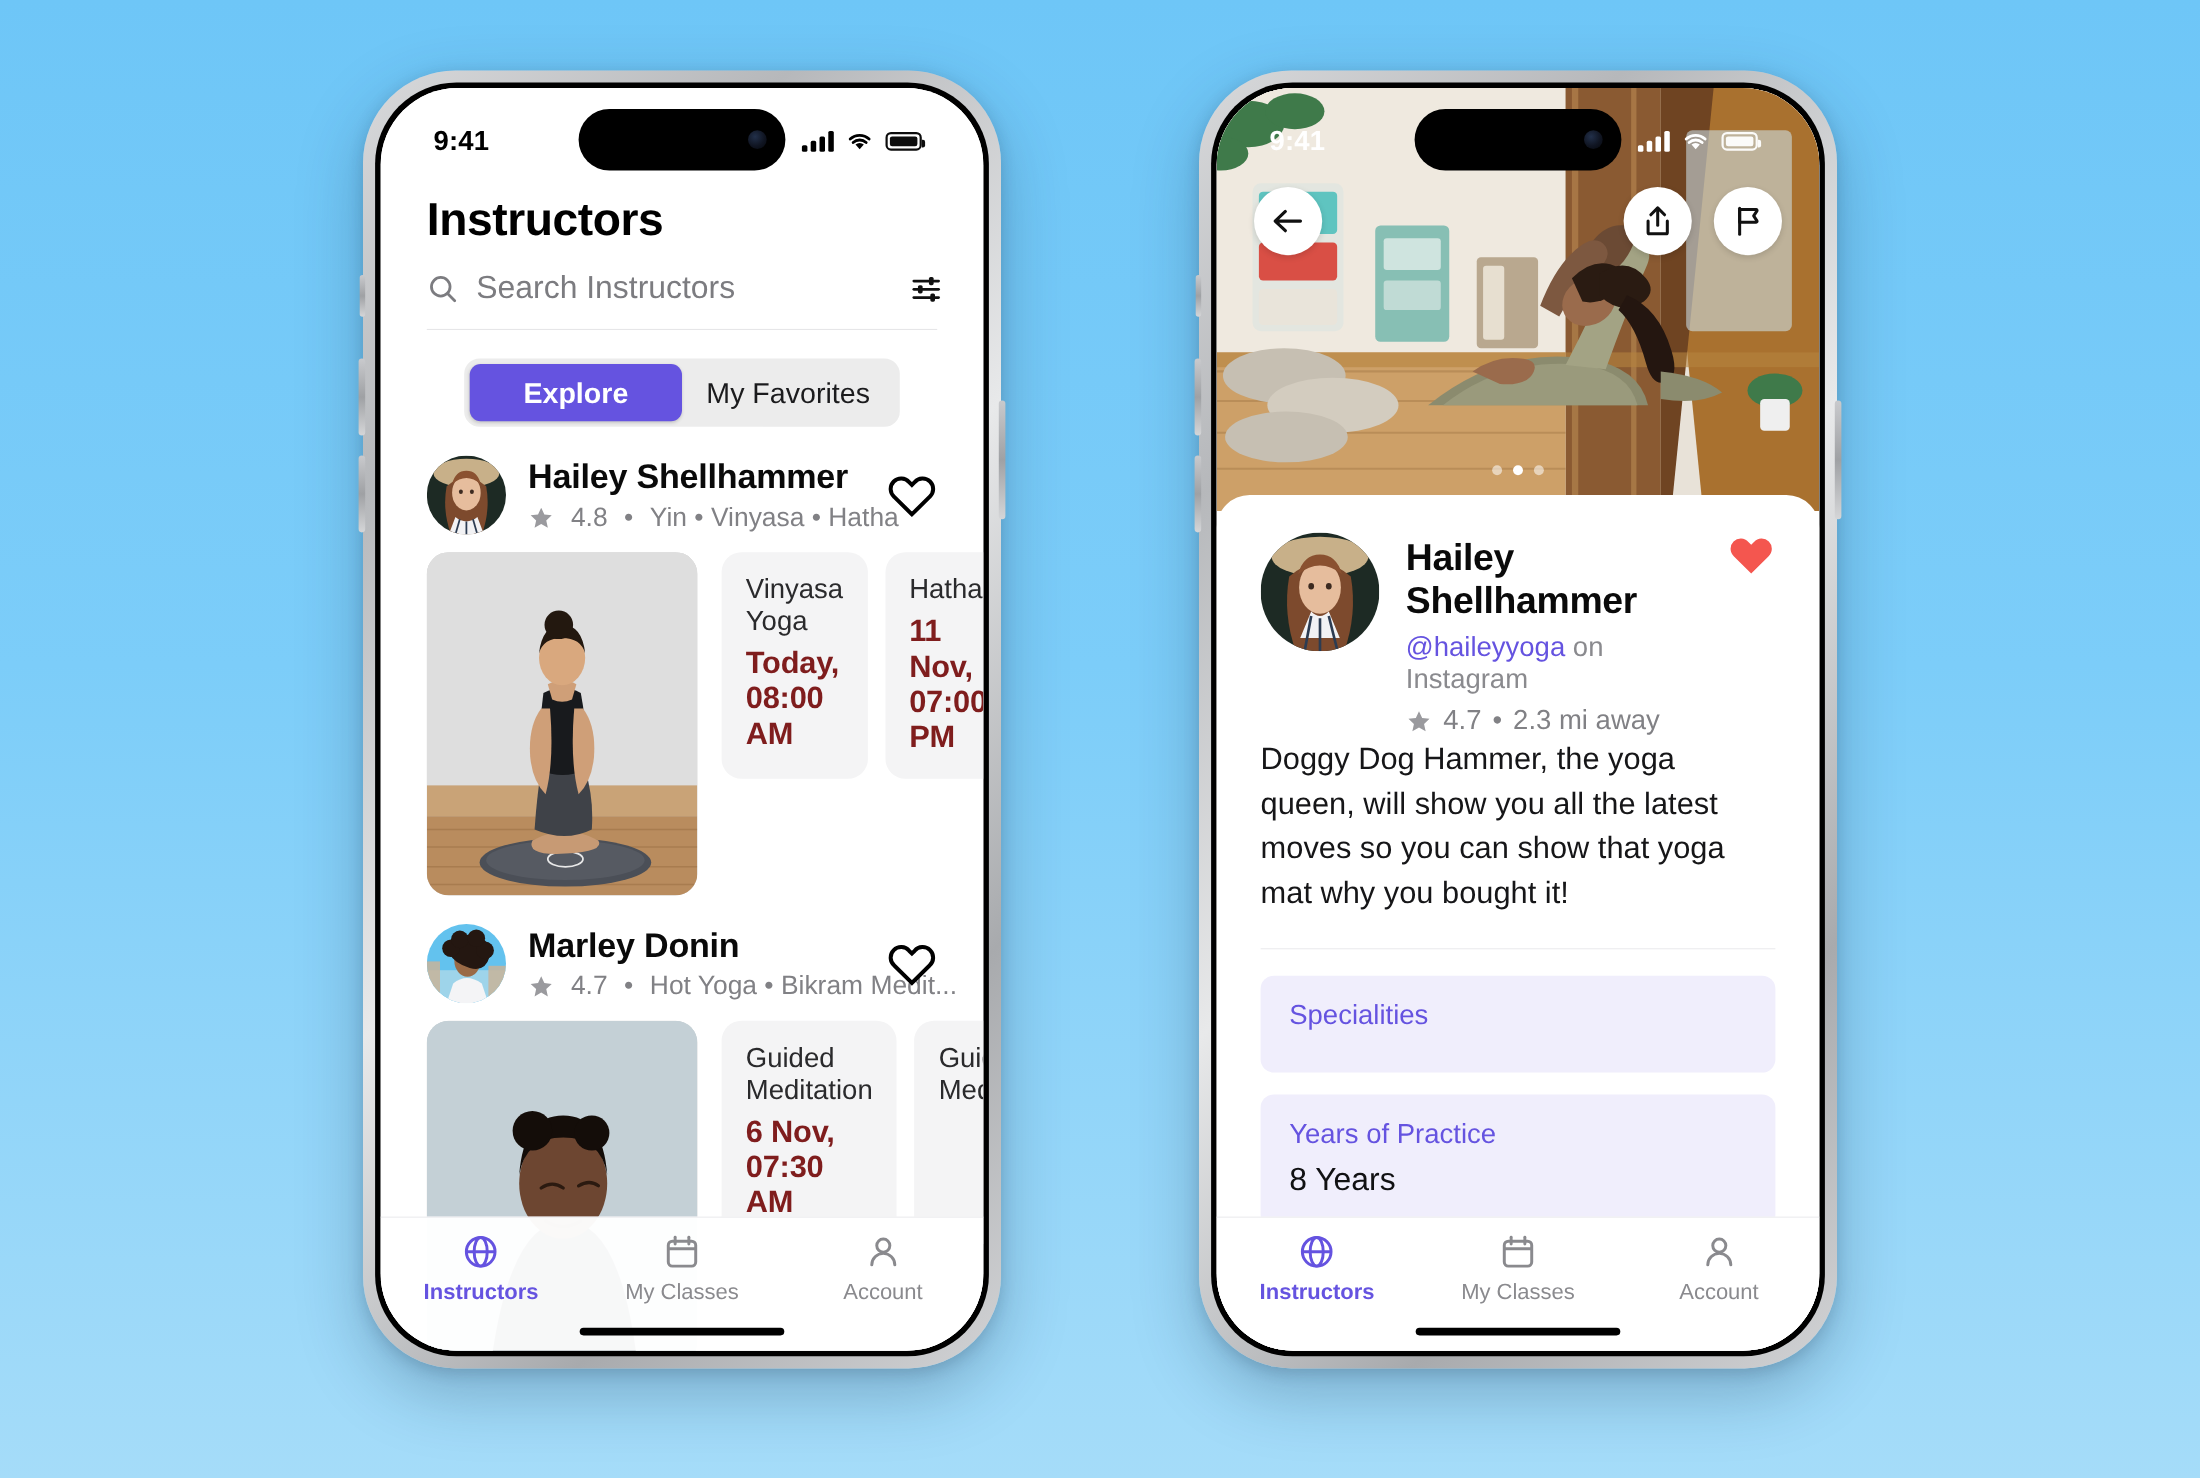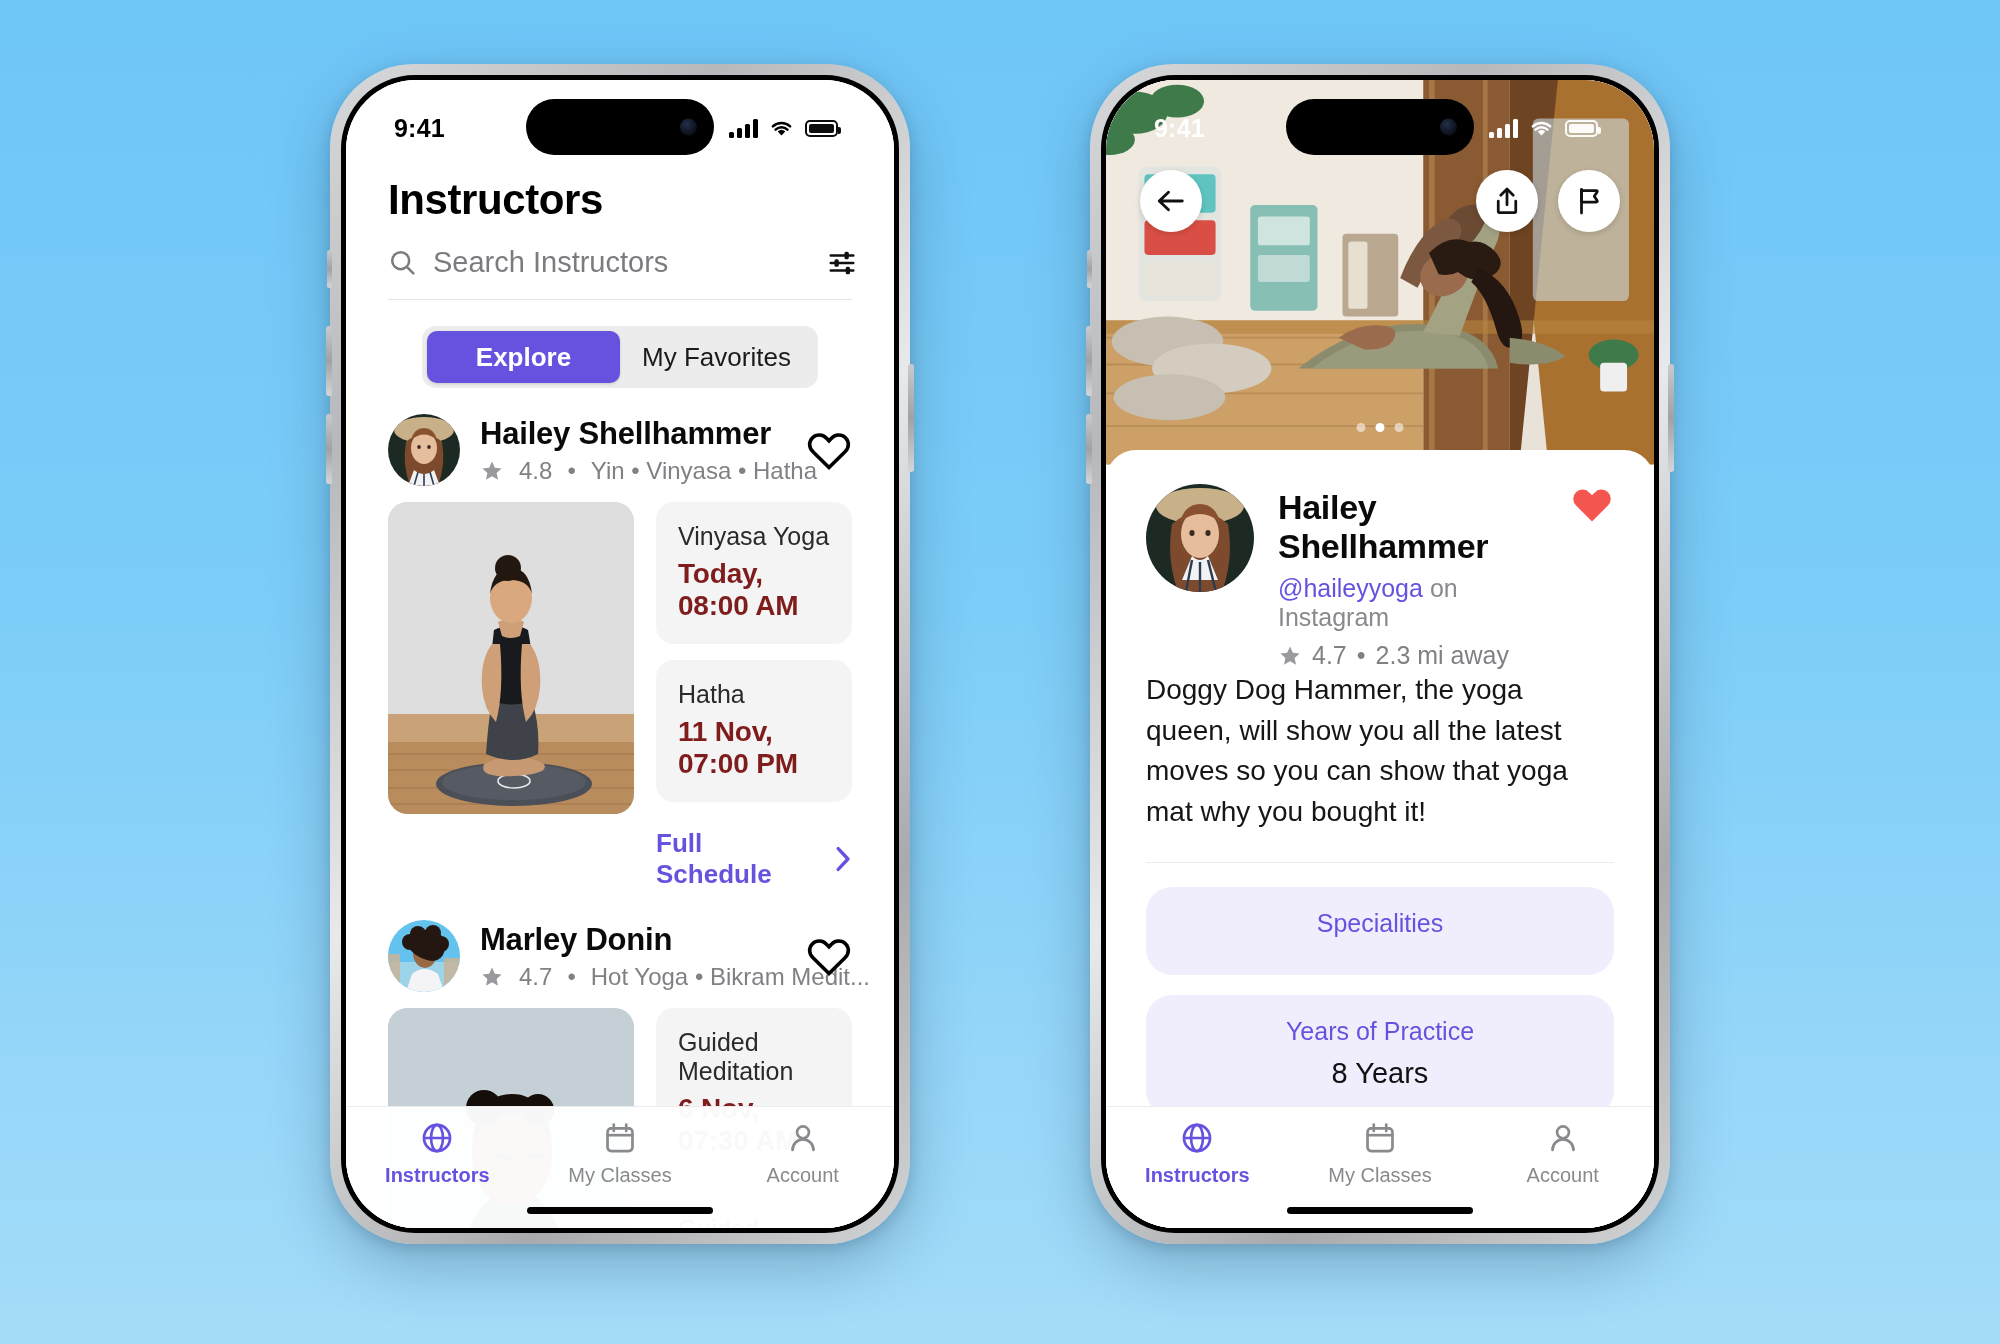--- a/index.html
+++ b/index.html
@@ -109,21 +109,21 @@
   .inst-head { display:flex; align-items:center; gap: 20px; padding: 26px 42px 6px; }
   .ava { width: 72px; height: 72px; border-radius: 50%; flex:0 0 auto; overflow:hidden; position:relative; }
   .inst-meta { flex:1; min-width:0; }
   .inst-name { font-size: 31px; font-weight: 700; color:#0a0a0a; letter-spacing:-.2px; }
   .inst-sub { display:flex; align-items:center; gap:15px; margin-top: 5px; font-size: 24px; color:#818185; white-space:nowrap; }
   .star { width: 24px; height: 23px; flex:0 0 auto; }
   .heart-btn { width: 46px; height: 42px; flex:0 0 auto; }
 
   .card-row { display:flex; gap: 22px; padding: 10px 42px 0; align-items:flex-start; }
   .class-photo { width: 246px; height: 312px; border-radius: 20px; overflow:hidden; flex:0 0 auto; position:relative; background:#ddd; }
-  .sched-col { flex:1; display:flex; flex-direction:column; gap: 16px; }
+  .sched-col { flex:1; display:flex; flex-direction:row; gap: 16px; }
   .sched { background:#f4f4f5; border-radius: 18px; padding: 20px 22px 22px; }
   .sched-t { font-size: 25px; color:#2a2a2c; margin-bottom: 7px; }
   .sched-d { font-size: 28px; font-weight: 700; color:#7f1d1d; letter-spacing:-.2px; }
   .fullsched { display:flex; align-items:center; justify-content:center; gap:12px; padding: 10px 0 4px;
                color: var(--accent,#6553e0); font-size: 26px; font-weight: 600; }
 
   
   .tabbar {
     position:absolute; bottom:0; left:0; right:0; height: 122px;
     background: rgba(255,255,255,.97);
@@ -161,21 +161,21 @@
   .p-name { font-size: 34px; font-weight: 700; color:#0a0a0a; letter-spacing:-.3px; }
   .p-ig { font-size: 25px; margin-top: 8px; color:#8a8a8e; }
   .p-ig b { color: var(--accent,#6553e0); font-weight: 400; }
   .p-rate { display:flex; align-items:center; gap: 10px; margin-top: 9px; font-size: 25px; color:#818185; }
   .heart-filled { width: 44px; height: 40px; flex:0 0 auto; }
 
   .about-lab { font-size: 25px; color:#8a8a8e; margin: 28px 0 14px; }
   .about-txt { font-size: 28px; line-height: 1.45; color:#161618; }
   .hr { height:1px; background:#ececee; margin: 30px 0 24px; }
 
-  .fact { background:#f0eefc; border-radius: 26px; padding: 22px 12px 26px; margin-bottom: 20px; text-align: center; }
+  .fact { background:#f0eefc; border-radius: 12px; padding: 22px 26px 26px; margin-bottom: 20px; }
   .fact-lab { font-size: 25px; color: var(--accent,#6553e0); margin-bottom: 11px; }
   .fact-val { font-size: 29px; color:#111113; }
 
   
   .ph { position:absolute; inset:0; }
 </style>
 </head>
 <body>
 
 <div class="phone" id="phone-left">

